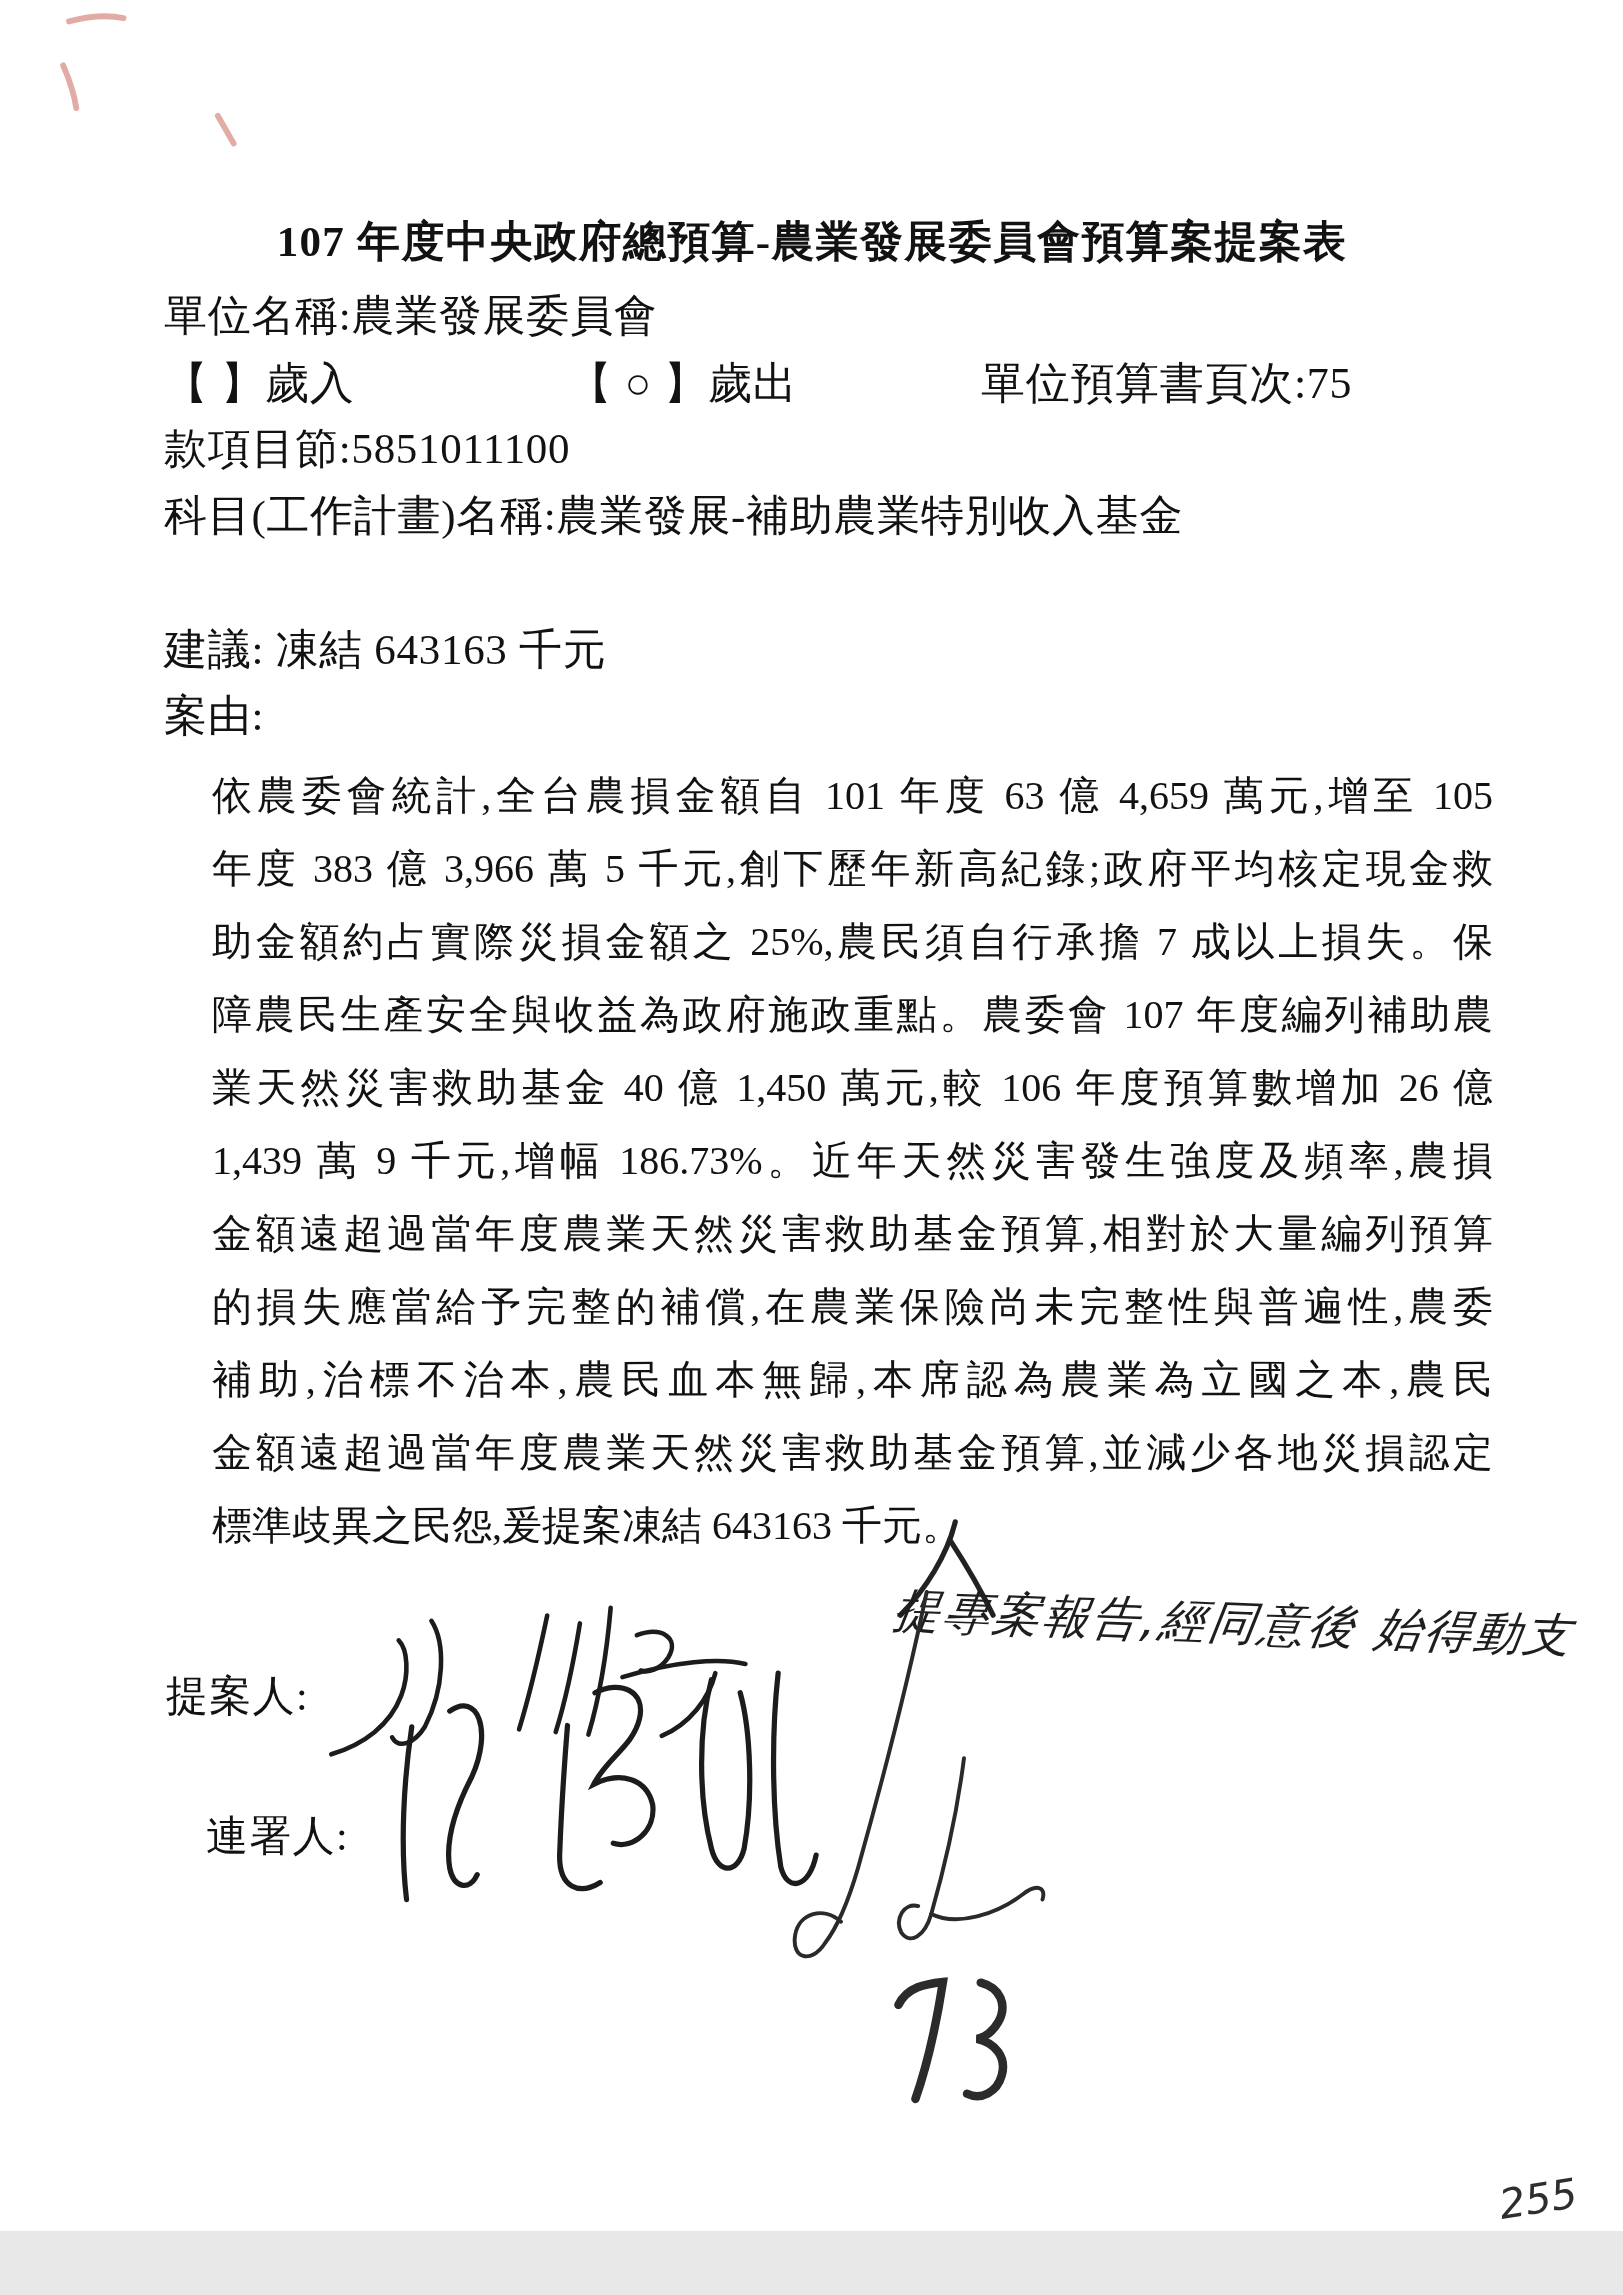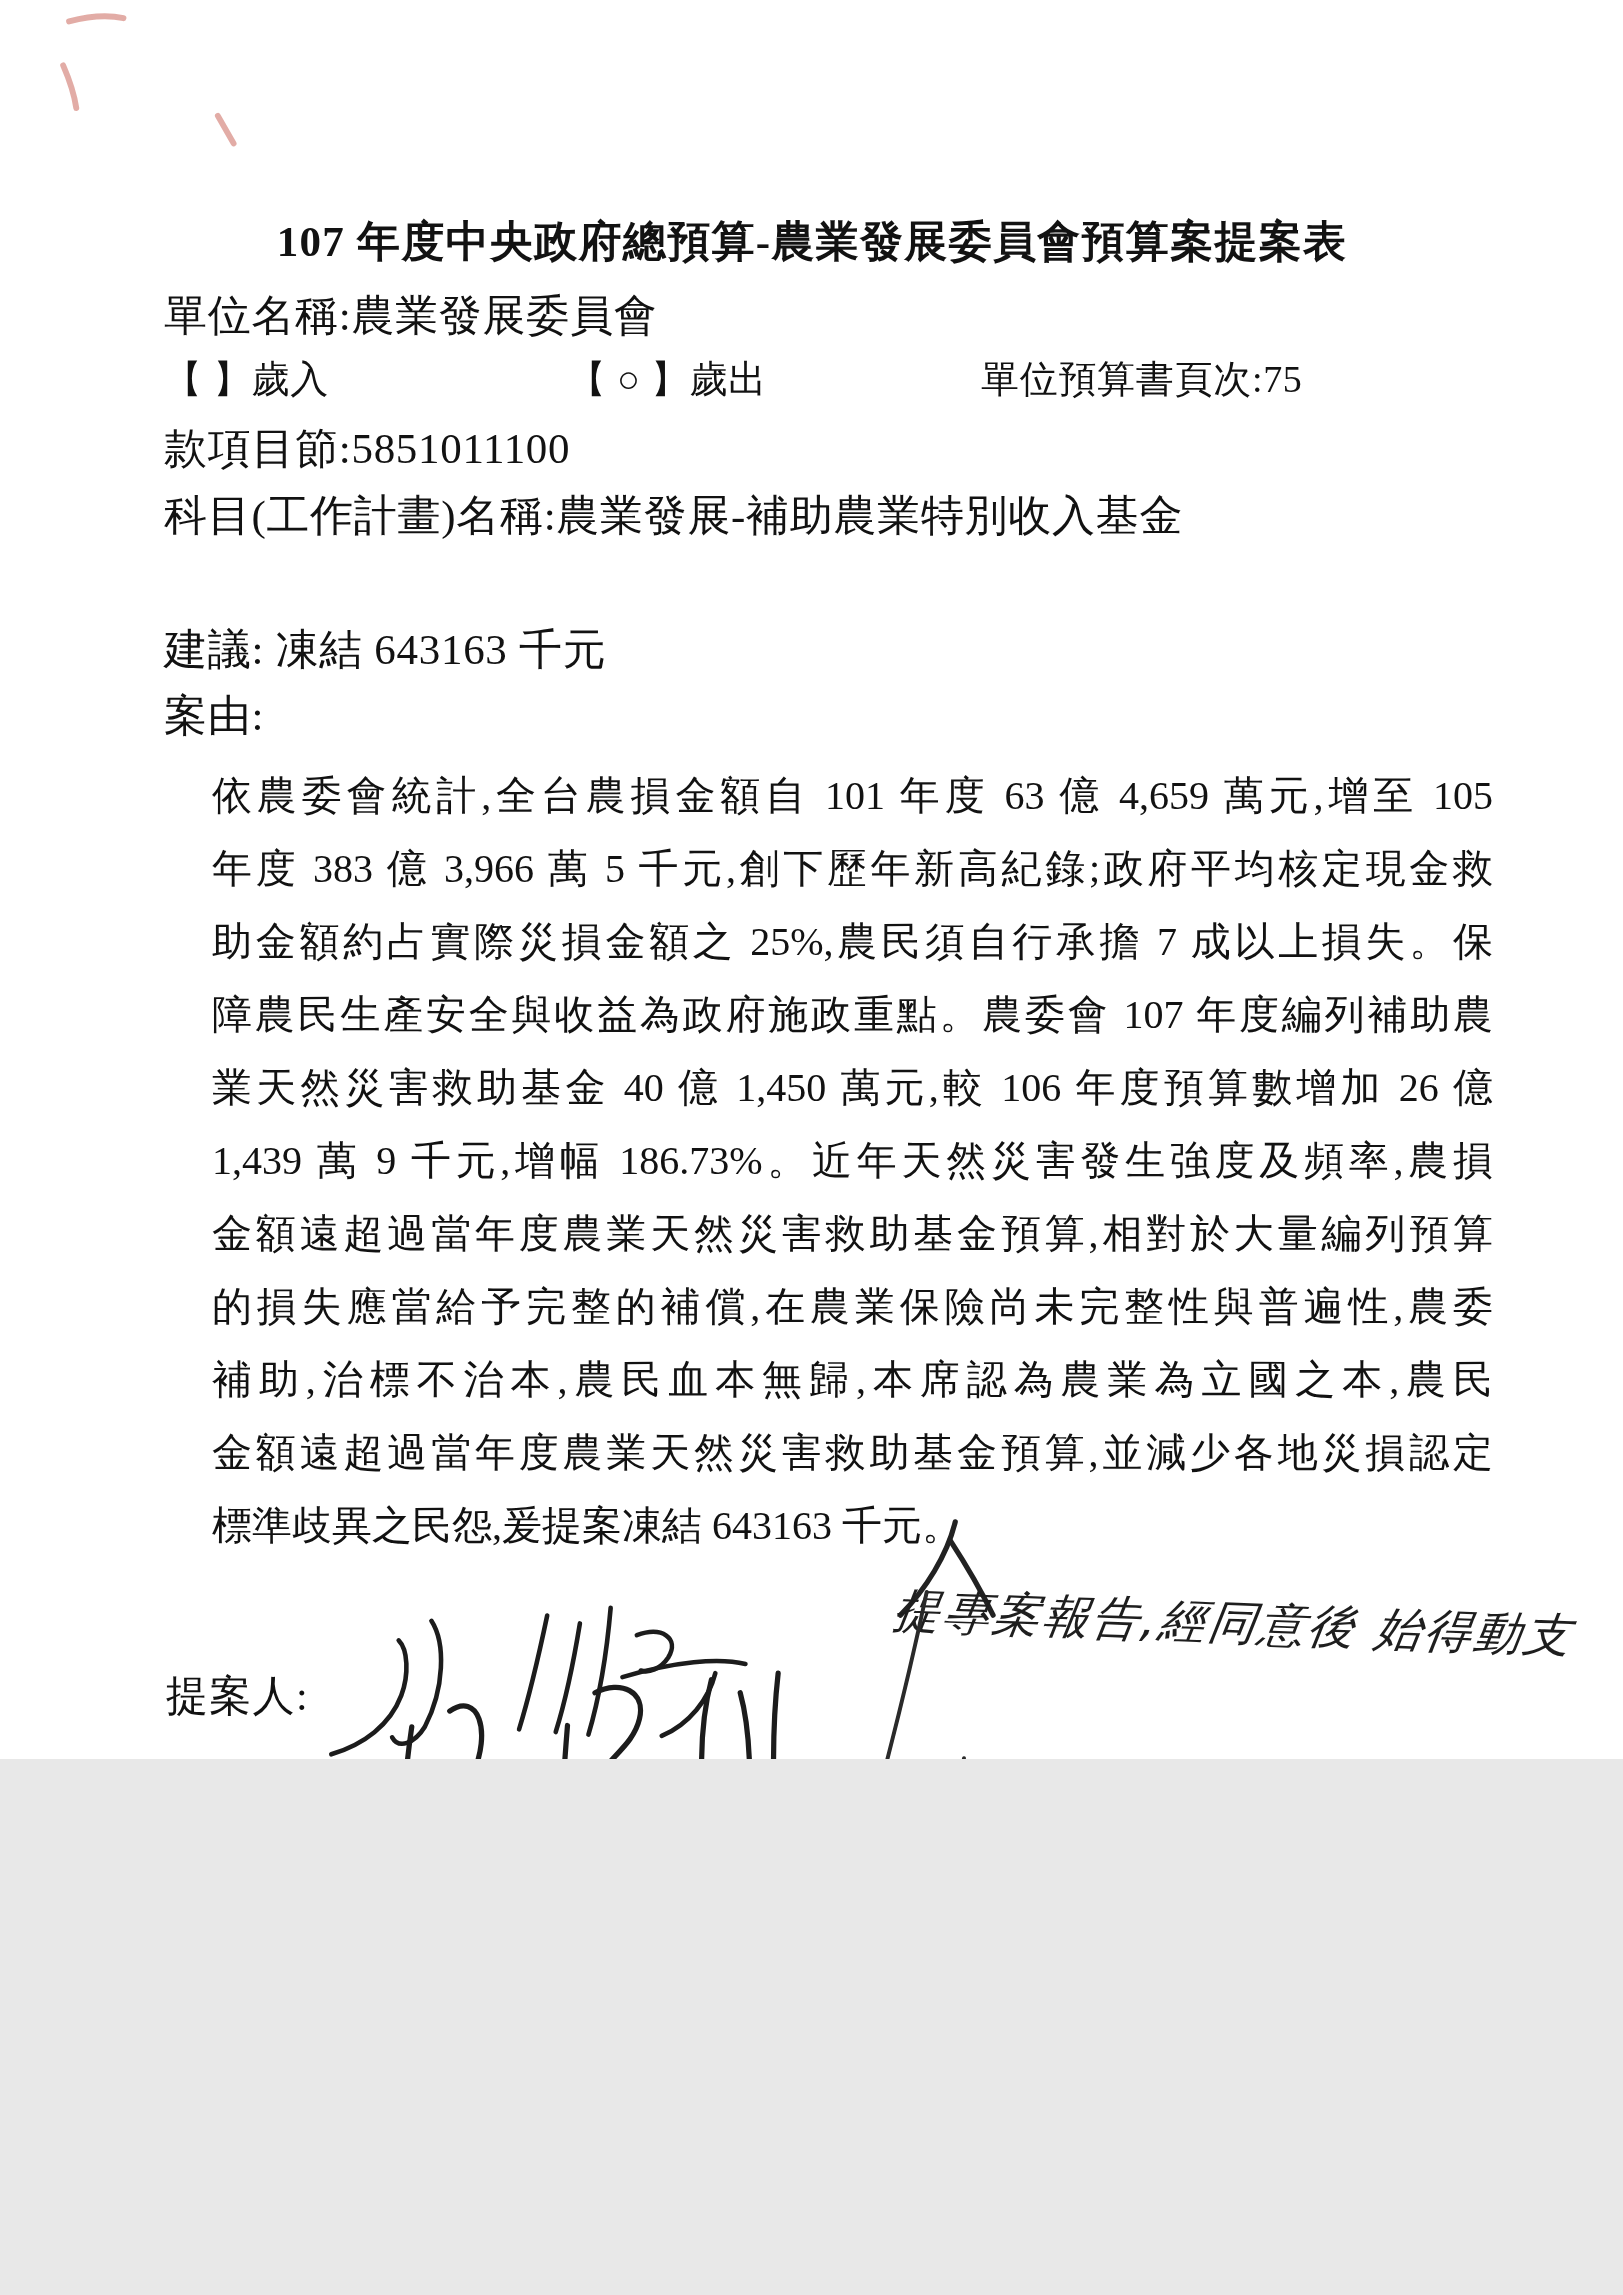--- a/index.html
+++ b/index.html
@@ -1,18 +1,18 @@
 <!DOCTYPE html>
 <html style="font-size:10.5px"><head>
 <meta charset="utf-8">
 <style>
   html,body { margin:0; padding:0; background:#e8e8e8; }
   .page {
     position:relative;
-    width:1624px; height:1759px;
+    width:1624px; height:2231px;
     background:#ffffff;
     overflow:hidden;
     font-family:"Liberation Serif","DejaVu Serif",serif;
     color:#121212;
   }
   .doc-title {
     position:absolute; top:213px; left:0; width:100%;
     text-align:center;
     font-size:43px; font-weight:700; letter-spacing:1.3px;
     white-space:nowrap;
@@ -22,21 +22,21 @@
     font-size:43px; letter-spacing:0.7px;
     white-space:nowrap;
   }
   .h-unit    { top:287px; }
   .h-check   { top:354px; left:0; width:100%; }
   .h-code    { top:420px; }
   .h-subject { top:487px; }
   .h-budget  { top:554px; }
   .h-suggest { top:621px; }
   .h-case    { top:687px; }
-  .chk-seg { position:absolute; white-space:nowrap; font-size:38px; }
+  .chk-seg { position:absolute; white-space:nowrap; font-size:44px; }
   .seg-in   { left:164px; }
   .seg-out  { left:568px; }
   .seg-page { left:981px; }
   .body-block {
     position:absolute; top:759px; left:164px; width:1329px;
   }
   .bline {
     height:73px; line-height:73px;
     font-size:40px;
     white-space:nowrap;

